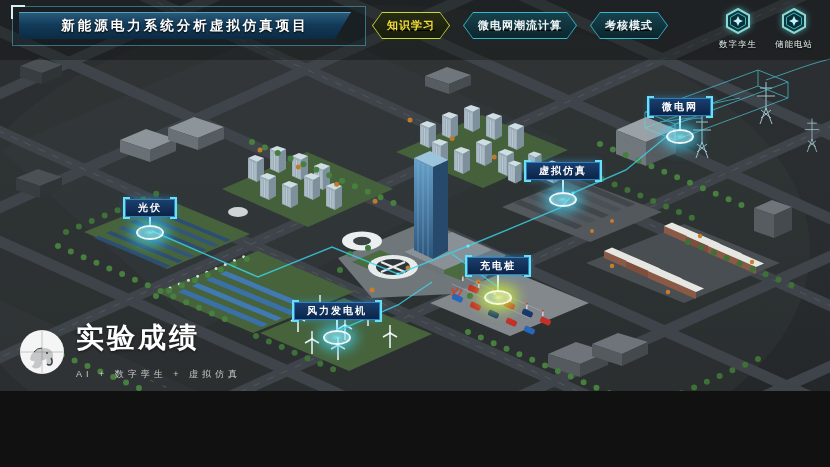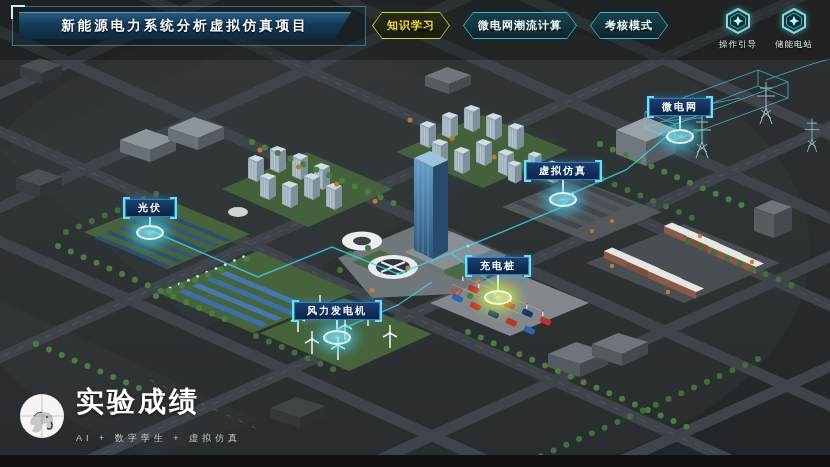--- a/index.html
+++ b/index.html
@@ -1,16 +1,16 @@
 <!DOCTYPE html>
 <html><head>
 <meta charset="utf-8">
 <style>
   html,body{margin:0;padding:0;background:#111;}
-  #app{position:relative;width:830px;height:455px;overflow:hidden;background:#4d7c0f;
+  #app{position:relative;width:830px;height:391px;overflow:hidden;background:#4d7c0f;
        font-family:"Liberation Sans",sans-serif;-webkit-font-smoothing:antialiased;}
   #scene{position:absolute;left:0;top:0;}
 
   
   .title-frame{position:absolute;left:12px;top:6px;width:352px;height:38px;
     border:1px solid rgba(80,180,215,.55);background:rgba(8,22,30,.28);}
   .title-frame::before{content:"";position:absolute;left:-2px;top:-2px;width:12px;height:12px;
     border-left:2px solid #d8eef5;border-top:2px solid #d8eef5;}
   .title-bar{position:absolute;left:6px;right:14px;top:5px;bottom:6px;
     clip-path:polygon(0 0,100% 0,calc(100% - 16px) 100%,0 100%);
@@ -404,21 +404,21 @@
     </div>
   </div>
 
   <div class="actions">
     <div class="action">
       <svg width="24" height="26" viewBox="0 0 24 26">
         <polygon points="12,1 23,7 23,19 12,25 1,19 1,7" fill="#0d3a40" stroke="#8fd8d2" stroke-width="2"></polygon>
         <polygon points="12,5 19.5,9.3 19.5,16.7 12,21 4.5,16.7 4.5,9.3" fill="#0a2e34" stroke="#35b8c4" stroke-width="1"></polygon>
         <path d="M12,8 L13.6,11.4 L17,13 L13.6,14.6 L12,18 L10.4,14.6 L7,13 L10.4,11.4 Z" fill="#bff4ff"></path>
       </svg>
-      <span class="label">操作引导</span>
+      <span class="label">数字孪生</span>
     </div>
     <div class="action">
       <svg width="24" height="26" viewBox="0 0 24 26">
         <polygon points="12,1 23,7 23,19 12,25 1,19 1,7" fill="#0d3a40" stroke="#8fd8d2" stroke-width="2"></polygon>
         <polygon points="12,5 19.5,9.3 19.5,16.7 12,21 4.5,16.7 4.5,9.3" fill="#0a2e34" stroke="#35b8c4" stroke-width="1"></polygon>
         <path d="M12,8 L13.6,11.4 L17,13 L13.6,14.6 L12,18 L10.4,14.6 L7,13 L10.4,11.4 Z" fill="#bff4ff"></path>
       </svg>
       <span class="label">储能电站</span>
     </div>
   </div>

